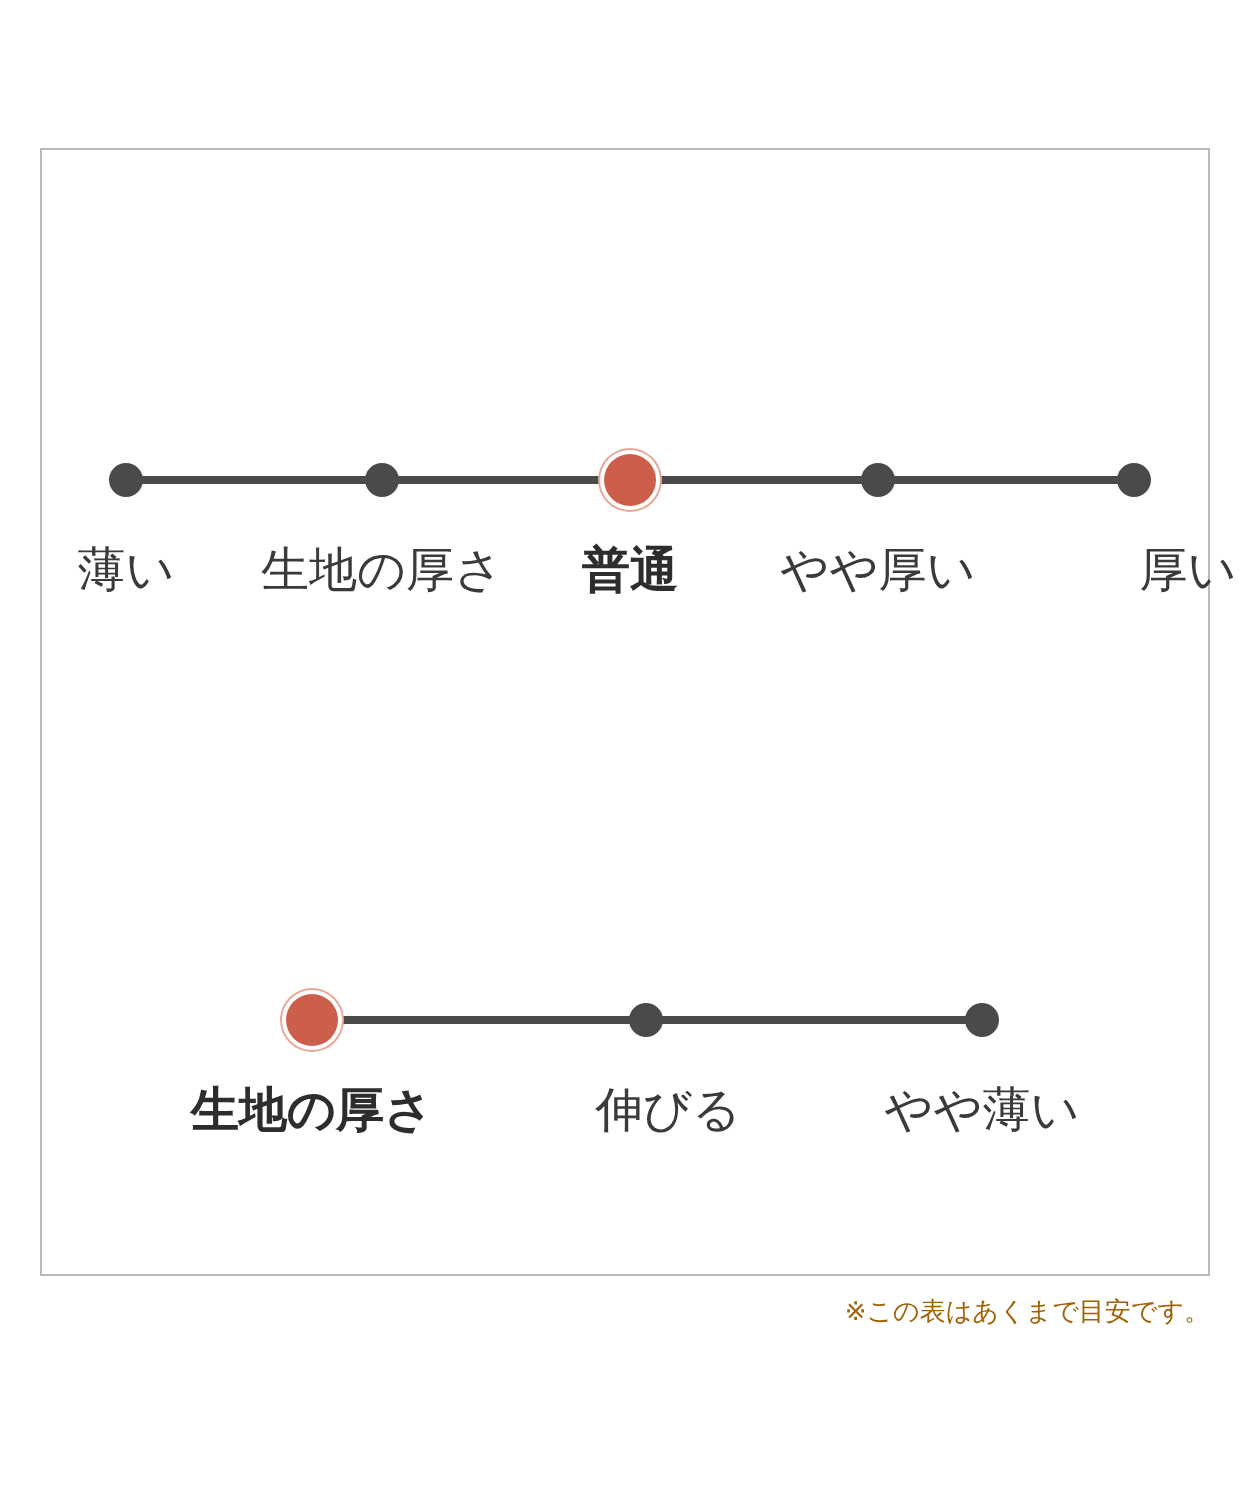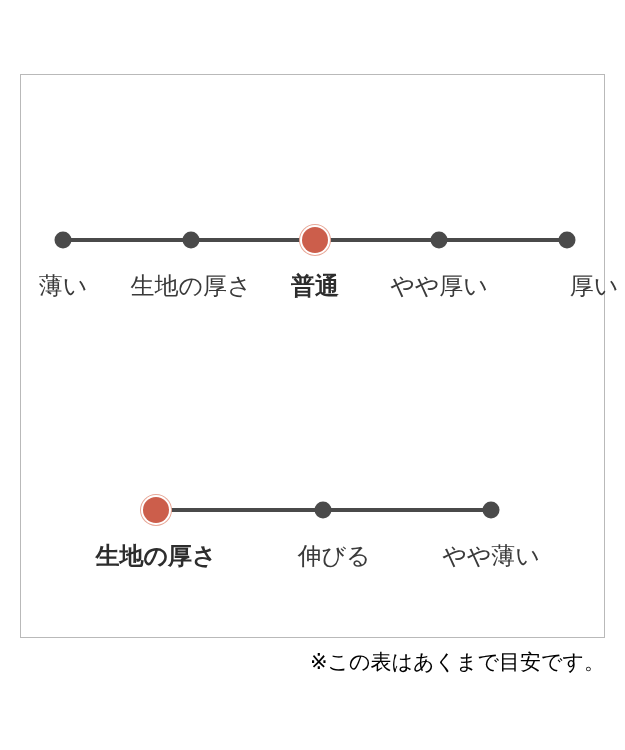--- a/index.html
+++ b/index.html
@@ -80,23 +80,23 @@
   .scale-label.active {
     font-weight: bold;
     color: #2d2d2d;
   }
 
   
   #footnote {
     position: absolute;
     right: 20px;
     top: 648px;
-    font-size: 21px;
+    font-size: 13px;
     line-height: 1.3;
-    color: #000000;
+    color: #a16207;
     white-space: nowrap;
   }
 </style>
 </head>
 <body>
 
 <div id="spec-card">
 
     <div class="scale" style="left: 0px; top: 163px; right: 0px;">
       <div class="scale-track" style="left: 42px; width: 504px;"></div>

